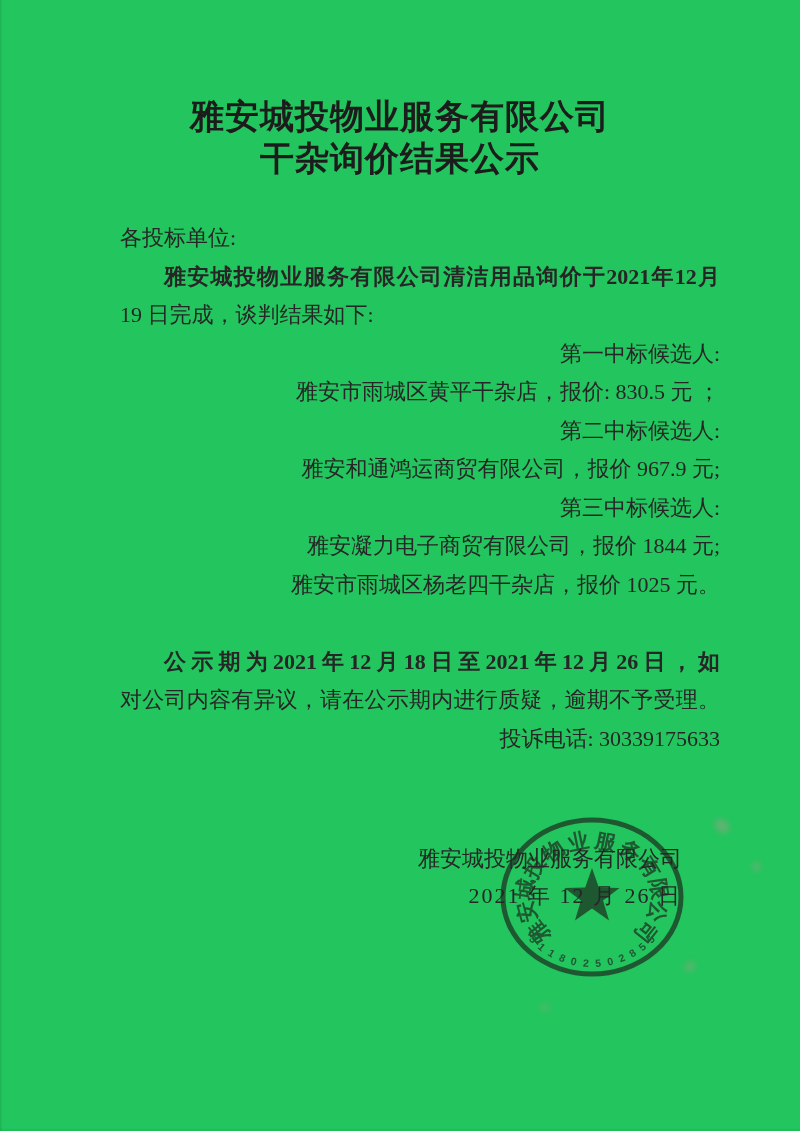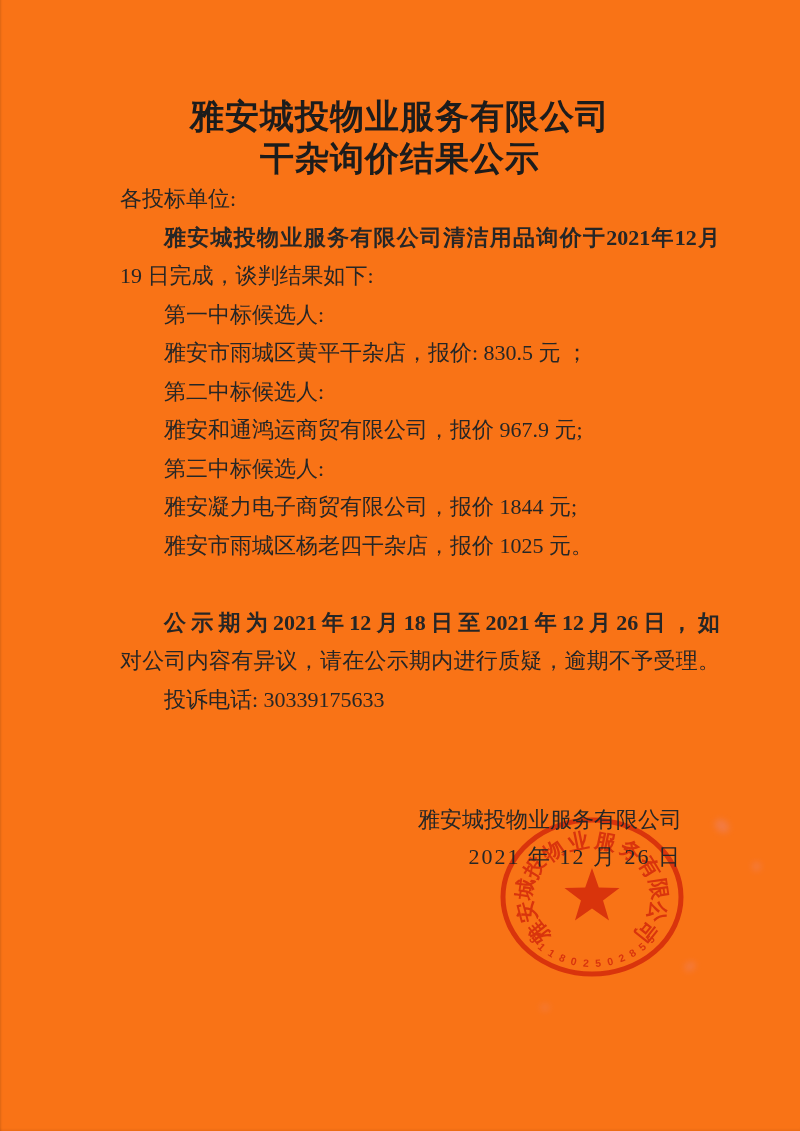--- a/index.html
+++ b/index.html
@@ -1,46 +1,47 @@
 <!DOCTYPE html>
 <html><head>
 <meta charset="utf-8">
 <style>
   html,body{margin:0;padding:0;background:#e9e9e9;}
   .page{
     position:relative;
     width:800px;height:1131px;
     margin:0 auto;
-    background:#f97316;
+    background:#22c55e;
     overflow:hidden;
     font-family:"Liberation Serif","DejaVu Serif",serif;
     color:#222;
     box-shadow:inset 3px 0 2px -2px rgba(0,0,0,.12), inset 0 -3px 3px -2px rgba(0,0,0,.08);
   }
   .title{
     padding-top:96px;
     text-align:center;
     font-weight:bold;
     font-size:34px;
     line-height:42px;
     color:#1c1c1c;
     letter-spacing:1px;
   }
   .doc-body{
+    margin-top:39px;
     padding-left:120px;
     padding-right:80px;
     font-size:22px;
     line-height:38.5px;
     color:#262626;
   }
   .doc-body p{
     margin:0;
     white-space:nowrap;
   }
-  .doc-body p.indent{padding-left:44px;}
+  .doc-body p.indent{padding-left:44px;text-align:right;}
   .doc-body p.stretch{
     white-space:normal;
     text-align:justify;
     text-align-last:justify;
   }
   .doc-body p.stretch.indent{padding-left:0;text-indent:44px;font-weight:bold;}
   .doc-body p.gap-top{margin-top:38.5px;}
   .signature{
     position:relative;
     z-index:3;

